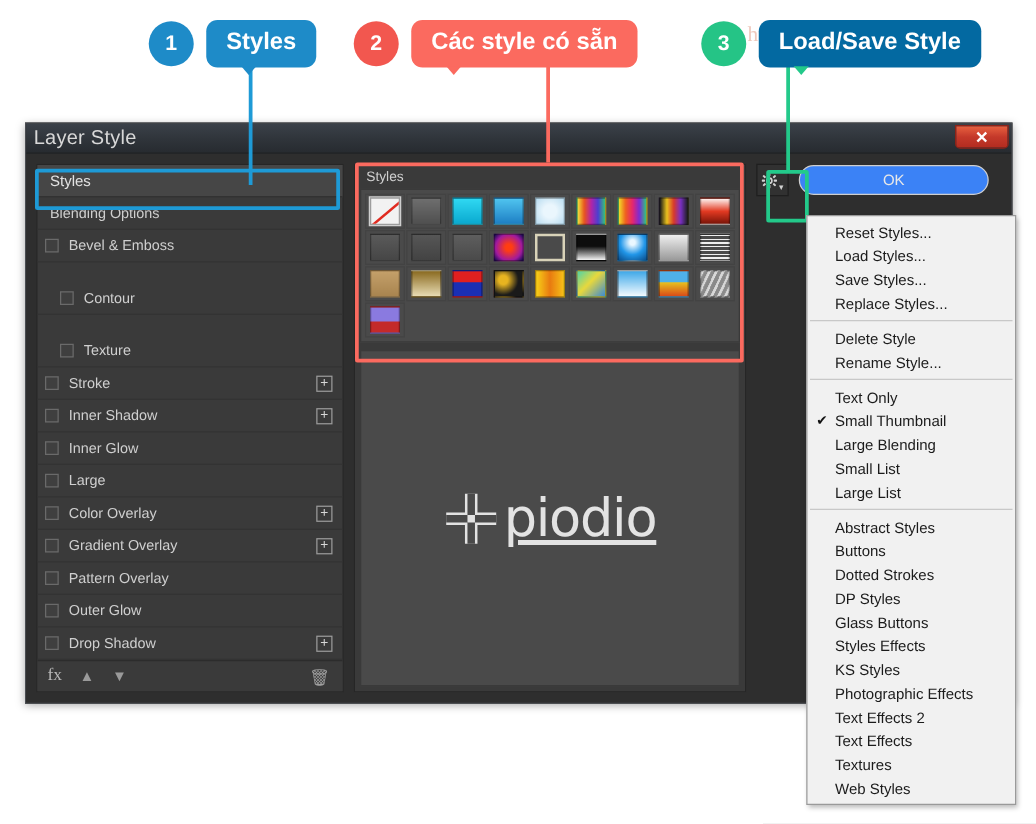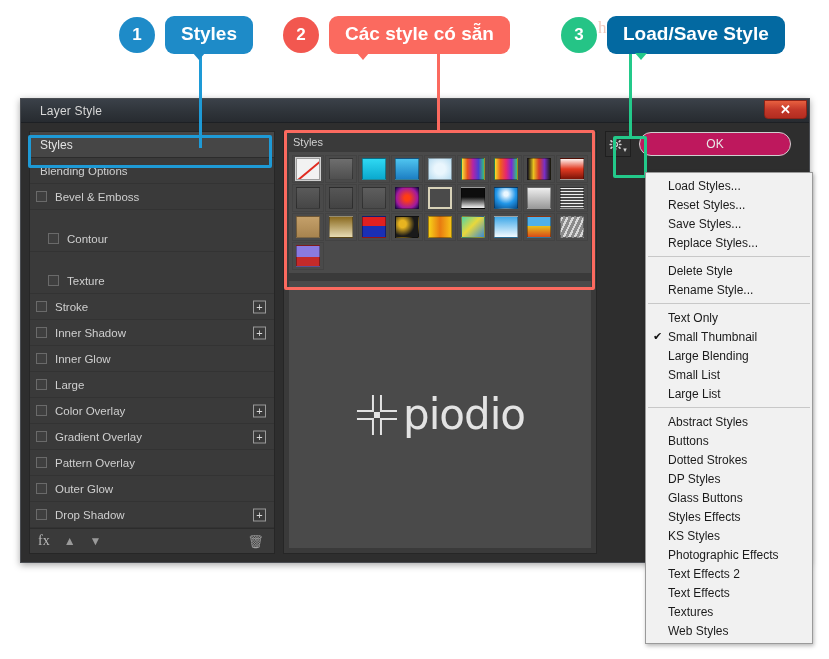--- a/index.html
+++ b/index.html
@@ -81,22 +81,22 @@
     z-index: 3;
   }
   .titlebar {
     height: 24px;
     background: linear-gradient(to bottom, #3b4149 0%, #2f343a 55%, #272b30 100%);
     display: flex; align-items: center;
     position: relative;
     border-bottom: 1px solid #1d2024;
   }
   .titlebar-text {
-    color: #d8d8d8; font-size: 12px;
-    padding-left: 19px; letter-spacing: 0.2px;
+    color: #d8d8d8; font-size: 16px;
+    padding-left: 6px; letter-spacing: 0.2px;
   }
   .close-btn {
     position: absolute; right: 2px; top: 1px;
     width: 43px; height: 19px;
     background: linear-gradient(to bottom, #e8603f 0%, #c4392a 50%, #b32c20 100%);
     border: 1px solid #8e2318;
     border-radius: 0 0 4px 4px;
     color: #fff; font-size: 13px; font-weight: bold;
     display: flex; align-items: center; justify-content: center;
     line-height: 1;
@@ -232,20 +232,21 @@
   }
   .pm-h { left: 2px; top: 17px; width: 40px; height: 10px; }
   .pm-v { left: 17px; top: 2px; width: 10px; height: 40px; }
   .pm-cut1 { left: 19px; top: 2px; width: 6px; height: 40px; background: #4a4a4a !important; }
   .pm-cut2 { left: 2px; top: 19px; width: 40px; height: 6px; background: #4a4a4a !important; }
   .pm-dot  { left: 19px; top: 19px; width: 6px; height: 6px; background: #f0f0f0 !important; }
   .logo-text {
     color: #f0f0f0; font-size: 42px; line-height: 1;
     letter-spacing: -1px;
     font-family: "DejaVu Sans", sans-serif;
+    text-decoration: underline;
   }
 
   
   #right-column {
     width: 196px;
     position: relative;
     display: flex; flex-direction: column;
     align-items: flex-start;
   }
   .ok-row { display: flex; align-items: center; gap: 8px; }
@@ -253,21 +254,21 @@
     width: 26px; height: 26px;
     background: #313131;
     border: 1px solid #1f1f1f;
     display: flex; align-items: center; justify-content: center;
     color: #d2d2d2; font-size: 13px;
     position: relative;
   }
   #gear-button .caret { font-size: 7px; margin-left: 1px; align-self: flex-end; padding-bottom: 2px; }
   #ok-button {
     width: 152px; height: 24px;
-    background: #be185d;
+    background: #3b82f6;
     border: 1px solid #cfcfcf;
     border-radius: 12px;
     color: #e8e8e8; font-size: 12px;
     display: flex; align-items: center; justify-content: center;
   }
 
   
   .hl { position: absolute; z-index: 7; pointer-events: none; }
   #hl-styles { left: 28px; top: 135px; width: 244px; height: 33px;
                border: 3px solid #1e9ad6; border-radius: 2px; }
@@ -535,24 +536,24 @@
 
   </div>
 </div>
 
 <div class="hl" id="hl-styles"></div>
 <div class="hl" id="hl-swatches"></div>
 <div class="hl" id="hl-gear"></div>
 
 <div id="styles-context-menu">
     <div class="menu-item">
+      <span>Reset Styles...</span>
+    </div>
+    <div class="menu-item">
       <span>Load Styles...</span>
-    </div>
-    <div class="menu-item">
-      <span>Reset Styles...</span>
     </div>
     <div class="menu-item">
       <span>Save Styles...</span>
     </div>
     <div class="menu-item">
       <span>Replace Styles...</span>
     </div>
     <div class="menu-sep"></div>
     <div class="menu-item">
       <span>Delete Style</span>

